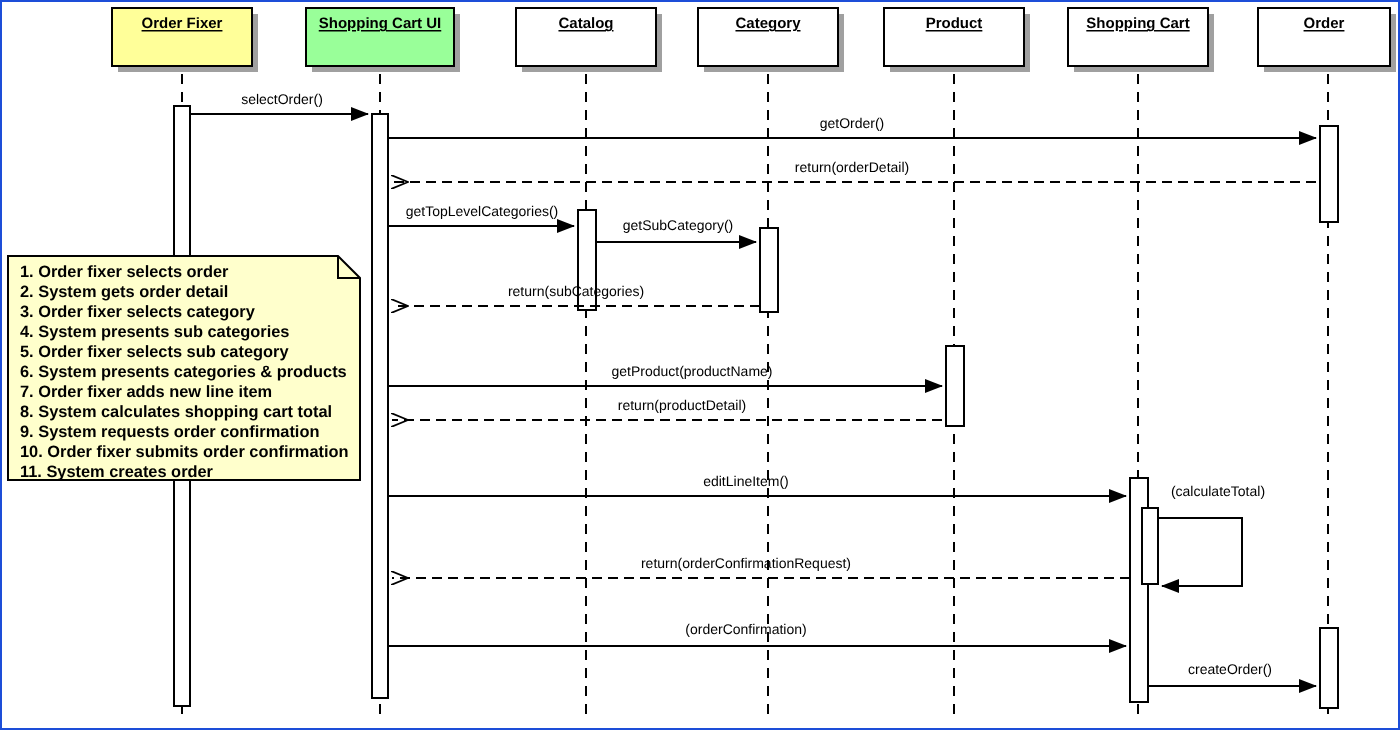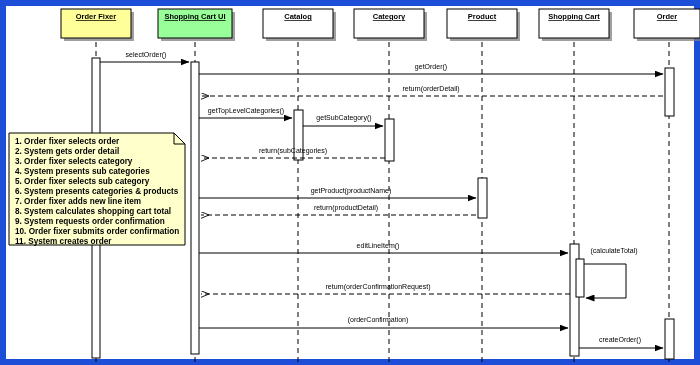--- a/index.html
+++ b/index.html
@@ -11,21 +11,21 @@
   body {
     width: 700px;
     height: 365px;
     font-family: "Liberation Sans", sans-serif;
     overflow: hidden;
   }
   #diagram-root {
     position: relative;
     width: 700px;
     height: 365px;
-    border: 6px solid #1d4ed8;
+    border: 1px solid #1d4ed8;
     box-sizing: border-box;
     background: #ffffff;
   }
   #svg-canvas {
     position: absolute;
     left: 0;
     top: 0;
     width: 700px;
     height: 365px;
   }

